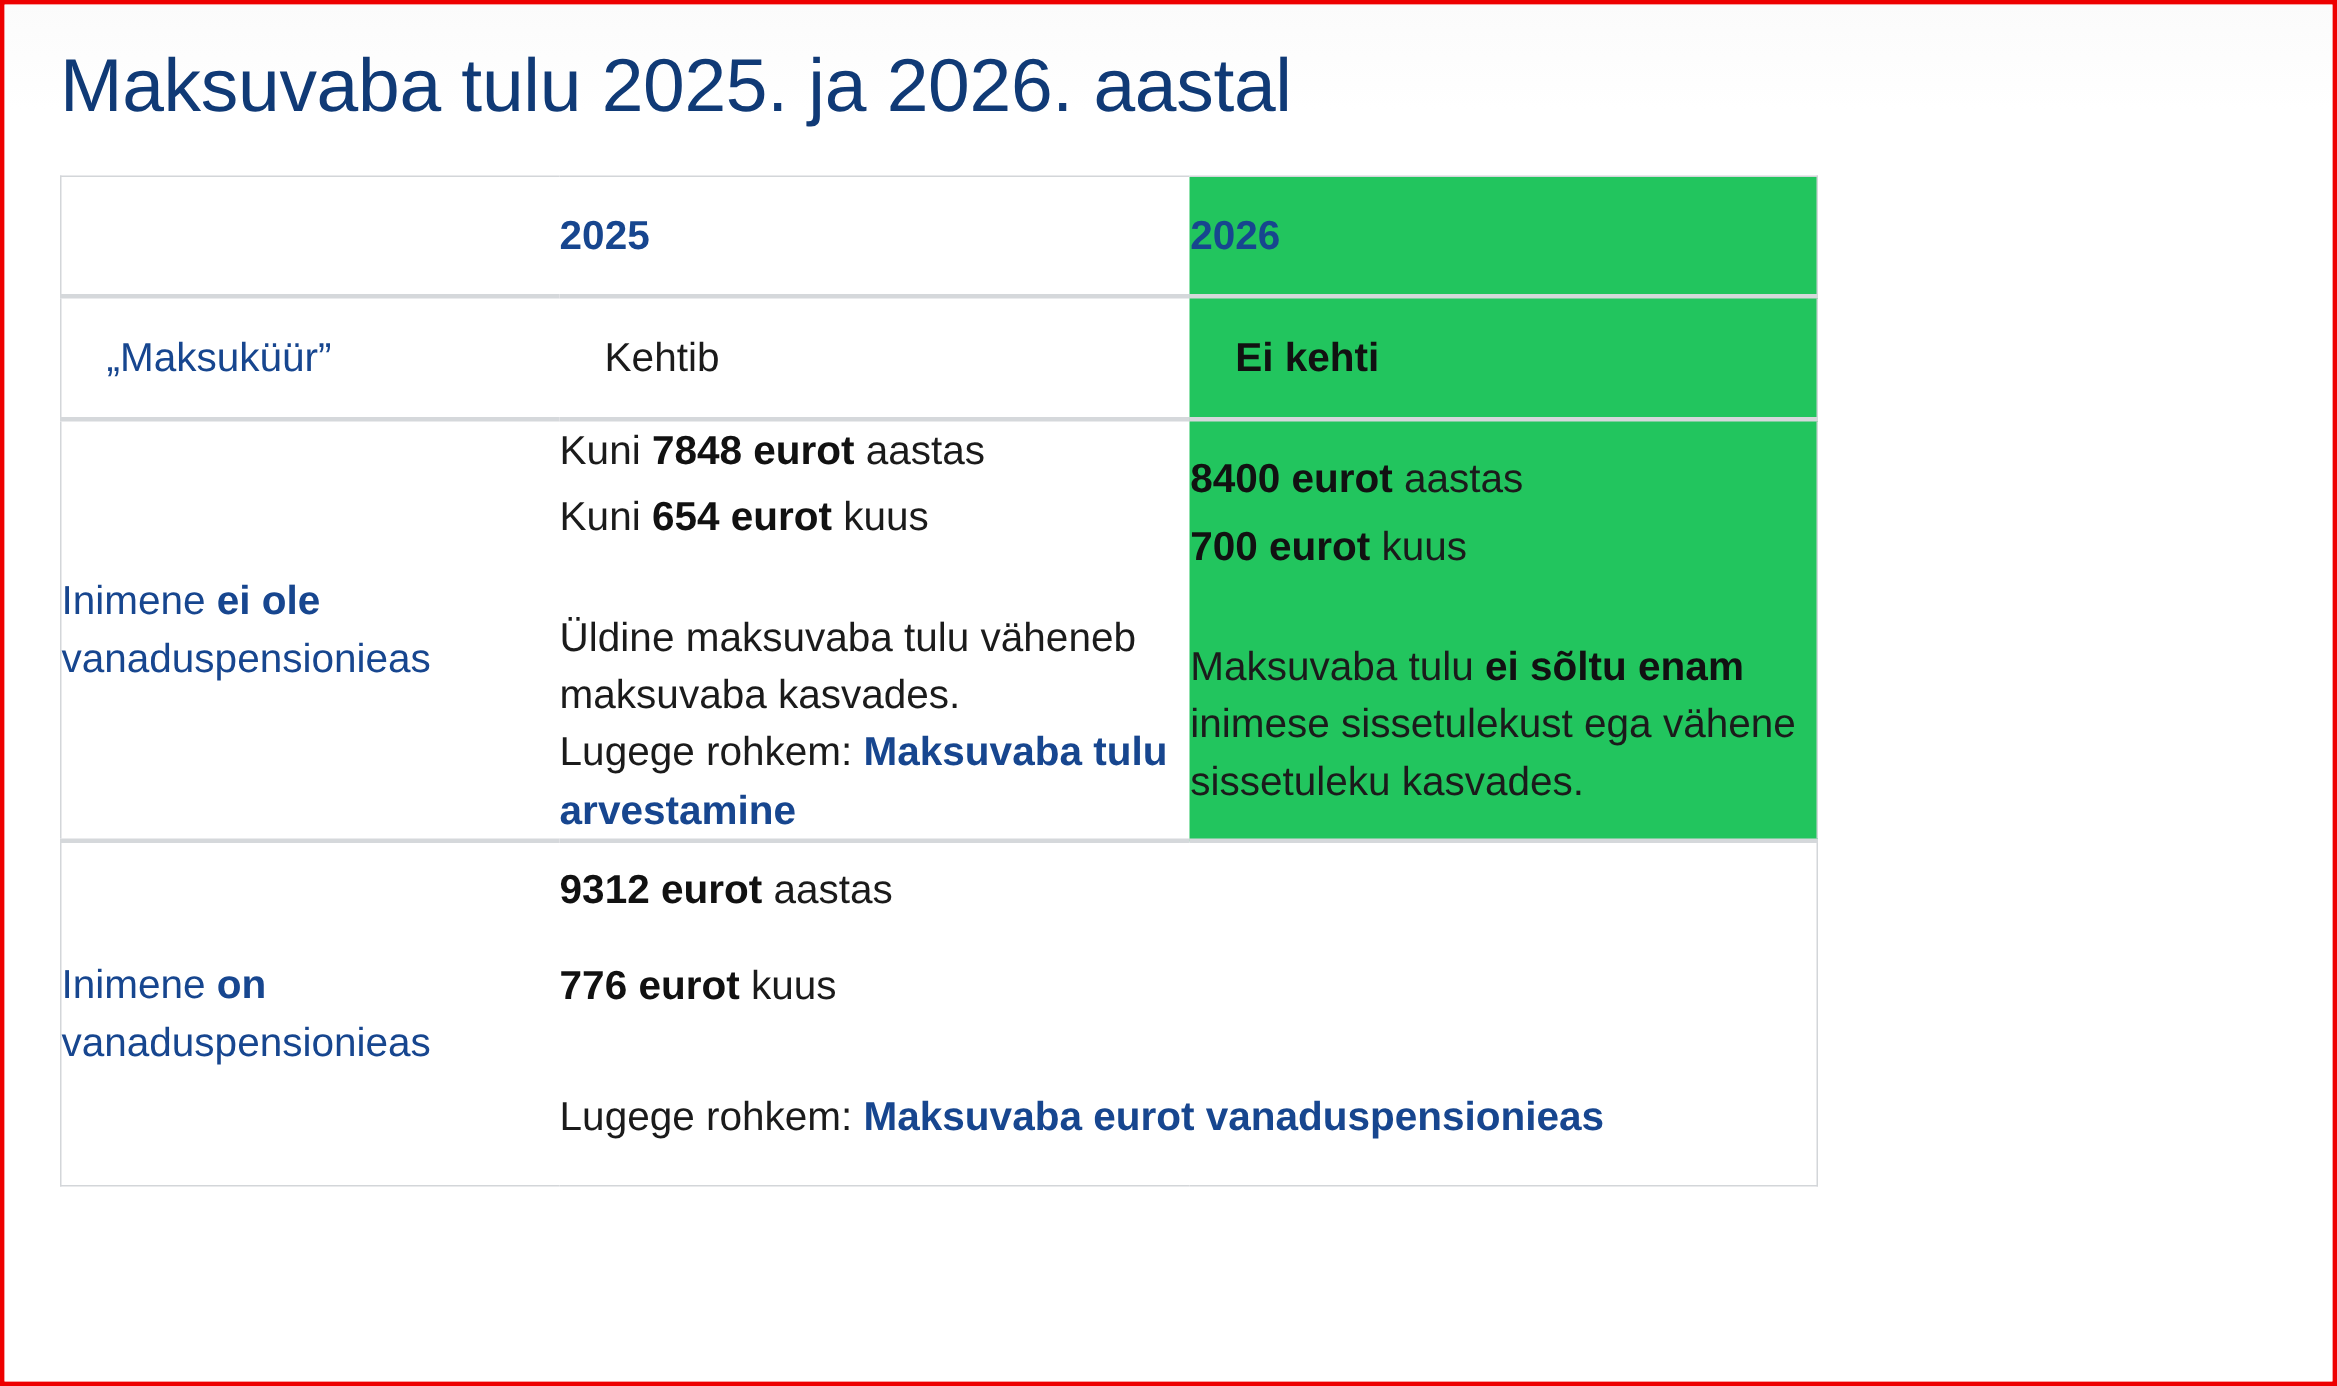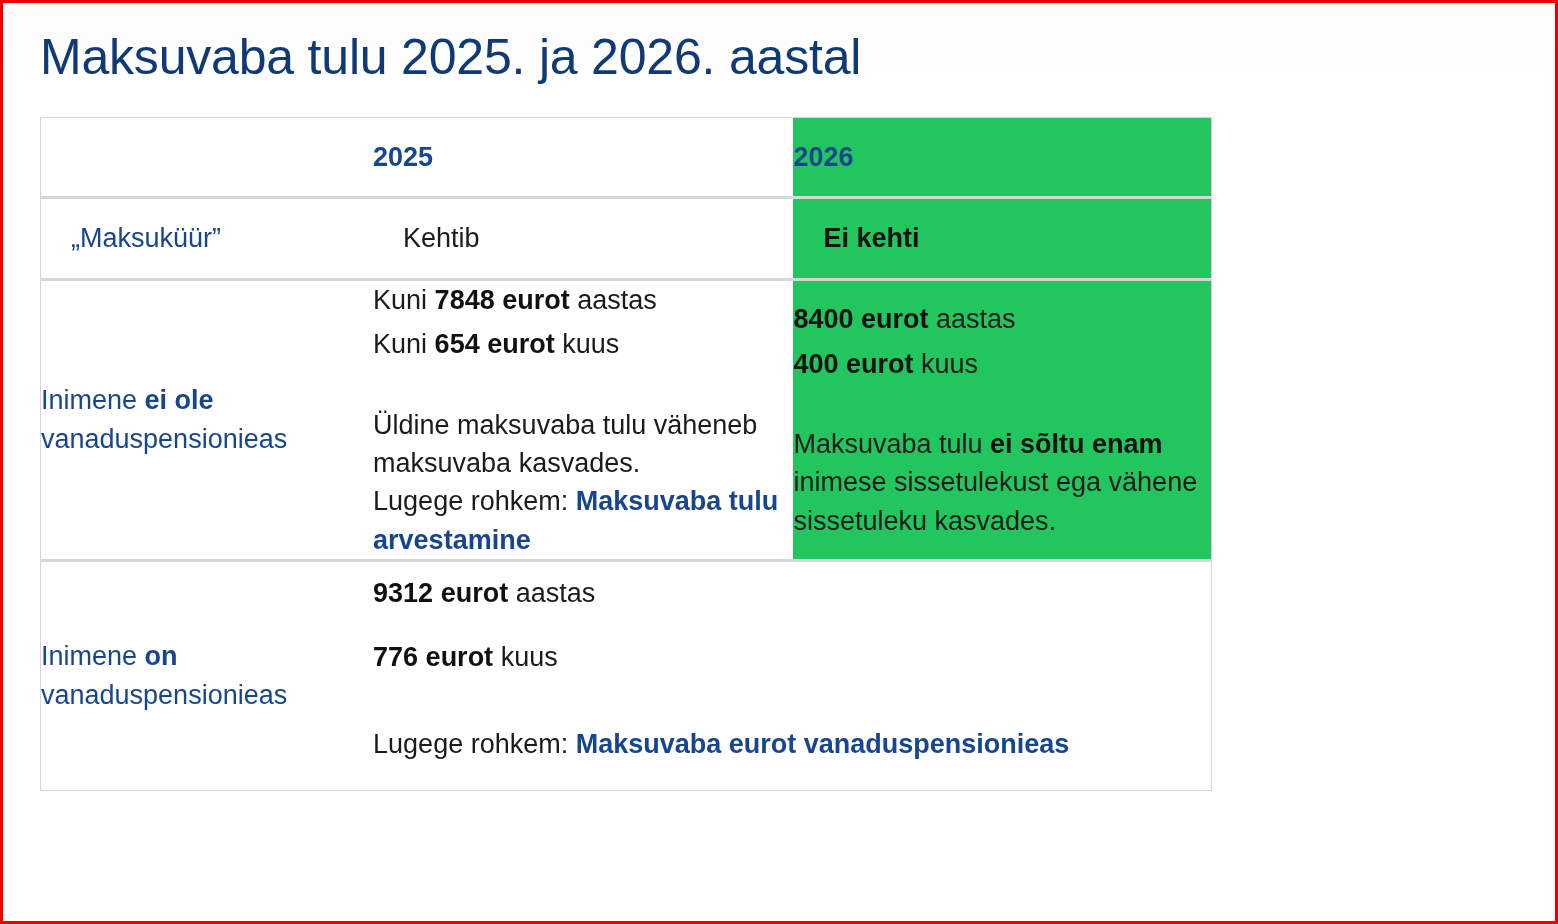--- a/index.html
+++ b/index.html
@@ -167,21 +167,21 @@
         </td>
 
         <td class="data-cell">
           <p class="money-line"><span>Kuni </span><b>7848 eurot</b><span> aastas</span></p>
           <p class="money-line second"><span>Kuni </span><b>654 eurot</b><span> kuus</span></p>
           <p class="para"><span>Üldine maksuvaba tulu väheneb maksuvaba kasvades.</span><br><span>Lugege rohkem: </span><a class="t-link" href="#">Maksuvaba tulu arvestamine</a></p>
         </td>
 
         <td class="data-cell col-2026">
           <p class="money-line"><b>8400 eurot</b><span> aastas</span></p>
-          <p class="money-line second"><b>400 eurot</b><span> kuus</span></p>
+          <p class="money-line second"><b>700 eurot</b><span> kuus</span></p>
           <p class="para tight"><span>Maksuvaba tulu </span><b>ei sõltu enam</b><span> inimese sissetulekust ega vähene sissetuleku kasvades.</span></p>
         </td>
       </tr>
 
       <tr>
         <td class="bottom-label">
           <span>Inimene </span><b>on</b><span> vanaduspensionieas</span>
         </td>
         <td class="bottom-merged" colspan="2">
           <p class="money-line"><b>9312 eurot</b><span> aastas</span></p>

